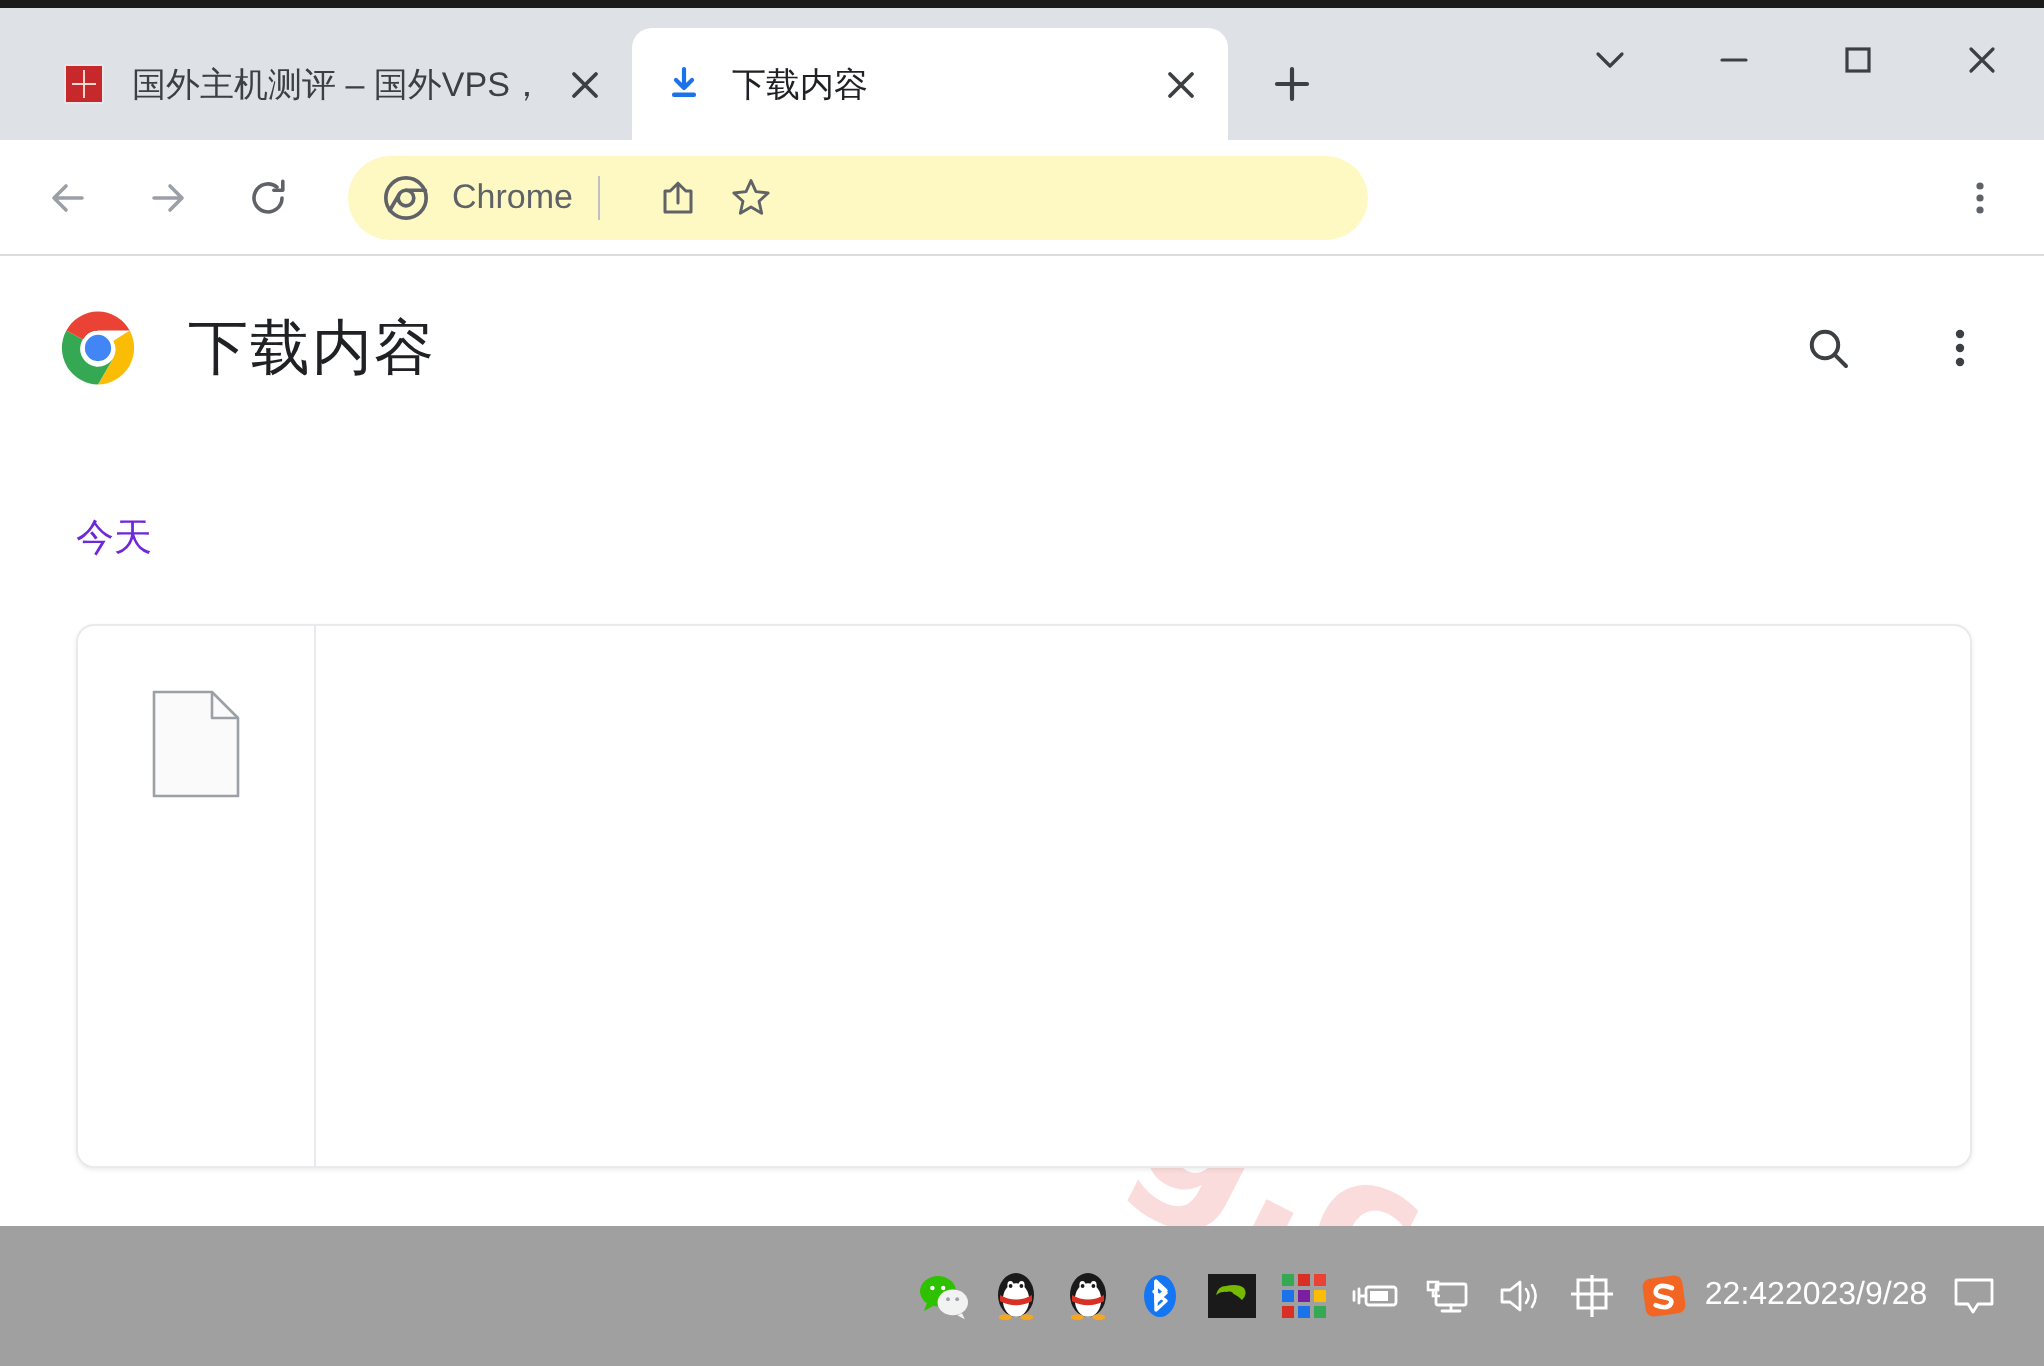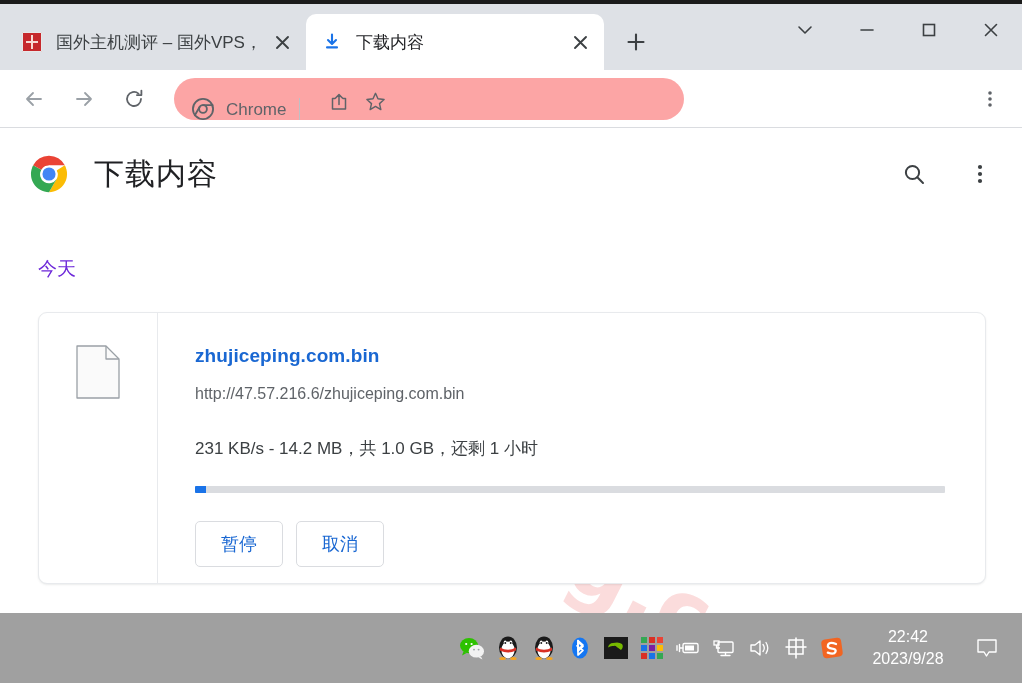--- a/index.html
+++ b/index.html
@@ -24,21 +24,21 @@
     position: relative;
     height: 70px;
     background: #dee1e6;
     display: flex;
     align-items: flex-end;
   }
   .tab-top-shadow {
     position: absolute; left: 0; top: 0; width: 1022px; height: 4px;
     background: #1b1b1b;
   }
-  .tabs-area { display: flex; align-items: flex-end; height: 70px; padding-left: 6px; }
+  .tabs-area { display: flex; align-items: flex-end; height: 70px; padding-left: 16px; }
   .tab {
     position: relative;
     display: flex; align-items: center;
     height: 56px;
     border-radius: 10px 10px 0 0;
     padding: 0 10px 0 16px;
     box-sizing: border-box;
     margin-bottom: 0;
   }
   .tab.inactive { background: #dee1e6; width: 300px; }
@@ -106,23 +106,23 @@
   .nav-btn {
     width: 44px; height: 44px;
     display: flex; align-items: center; justify-content: center;
     border-radius: 50%;
     flex: 0 0 44px;
     margin-right: 6px;
   }
   .omnibox {
     flex: 1 1 auto;
     height: 42px;
-    background: #fca5a5;
+    background: #fef9c3;
     border-radius: 21px;
-    display: flex; align-items: flex-end;
+    display: flex; align-items: center;
     padding: 0 14px 0 18px;
     margin: 0 10px 0 12px;
     max-width: 560px;
   }
   .omni-chrome-icon { width: 22px; height: 22px; flex: 0 0 22px; margin-right: 12px; }
   .omni-label { font-size: 17px; color: #5f6368; white-space: nowrap; }
   .omni-sep { width: 1px; height: 22px; background: #bdc1c6; margin: 0 13px; flex: 0 0 1px; }
   .omni-url { font-size: 17px; color: #202124; white-space: nowrap; flex: 1 1 auto; }
   .omni-actions { display: flex; align-items: center; margin-left: 8px; }
   .omni-icon-btn { width: 36px; height: 36px; display: flex; align-items: center; justify-content: center; border-radius: 50%; }
@@ -226,21 +226,21 @@
     padding-right: 4px;
     box-sizing: border-box;
   }
   .tray { display: flex; align-items: center; gap: 0; }
   .tray-icon {
     width: 36px; height: 46px;
     display: flex; align-items: center; justify-content: center;
   }
   .tray-clock {
     width: 96px;
-    display: flex; flex-direction: column; align-items: center; justify-content: center;
+    display: flex; flex-direction: row; align-items: center; justify-content: center;
     color: #ffffff;
     font-size: 16px;
     line-height: 1.35;
     margin-left: 10px;
   }
   .tray-notify {
     width: 62px; height: 46px;
     display: flex; align-items: center; justify-content: center;
   }
 
@@ -411,34 +411,20 @@
       <div class="section-label">今天</div>
 
       <div class="download-card">
         <div class="card-icon-col">
           <span>
             <svg width="44" height="54" viewBox="0 0 44 54" aria-hidden="true">
               <path d="M1 1 L30 1 L43 14 L43 53 L1 53 Z" fill="#fafafa" stroke="#9aa0a6" stroke-width="1.3" stroke-linejoin="round"></path>
               <path d="M30 1 L30 14 L43 14" fill="none" stroke="#9aa0a6" stroke-width="1.3" stroke-linejoin="round"></path>
             </svg>
           </span>
-        </div>
-        <div class="card-body">
-          <div class="dl-filename">zhujiceping.com.bin</div>
-          <div class="dl-url">http://47.57.216.6/zhujiceping.com.bin</div>
-          <div class="dl-status">231 KB/s - 14.2 MB，共 1.0 GB，还剩 1 小时</div>
-
-          <div class="progress-track">
-            <div class="progress-fill" id="progress-fill" style="width: 1.4%;"></div>
-          </div>
-
-          <div class="dl-buttons">
-            <div class="dl-btn">暂停</div>
-            <div class="dl-btn">取消</div>
-          </div>
         </div>
       </div>
     </div>
   </div>
 
   <div class="taskbar">
     <div class="tray">
 
       <span class="tray-icon">
         <svg width="26" height="24" viewBox="0 0 26 24" aria-hidden="true">

